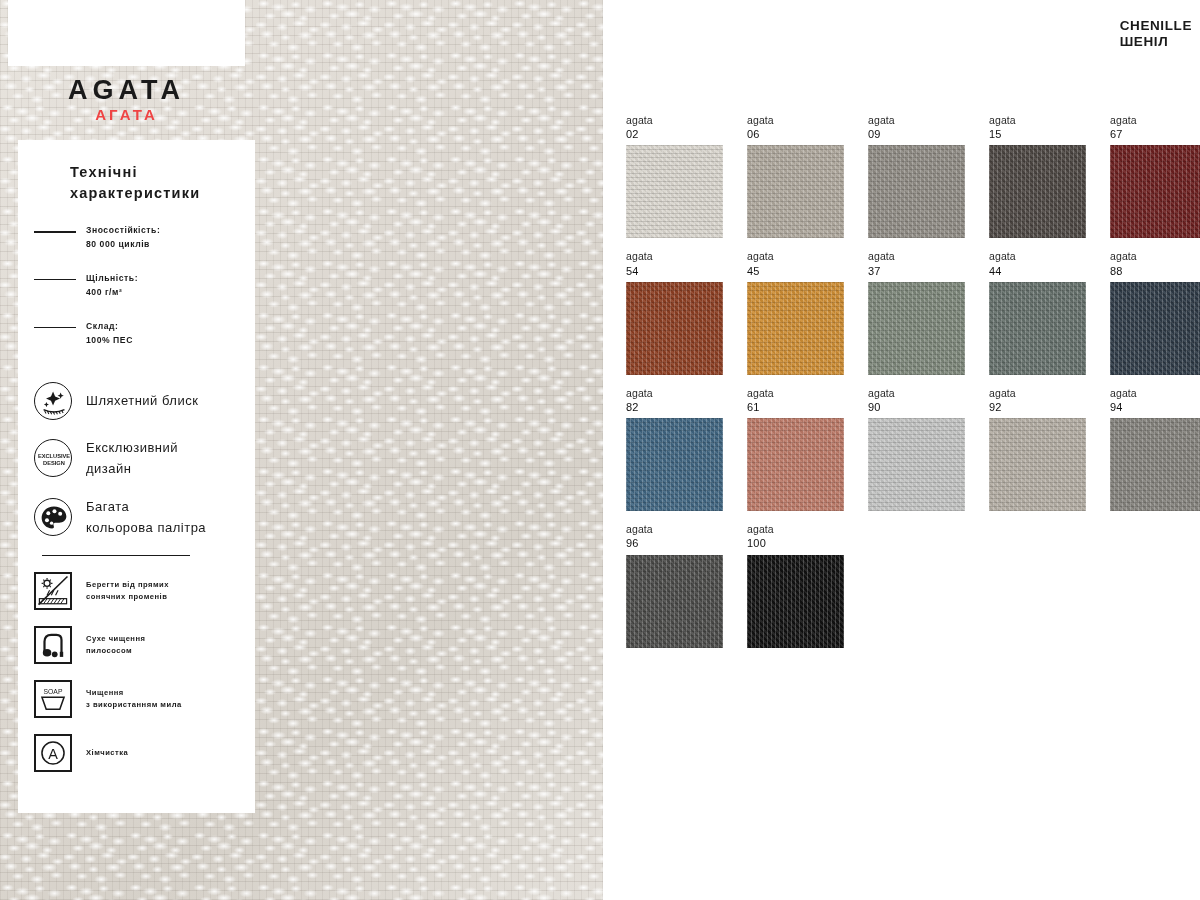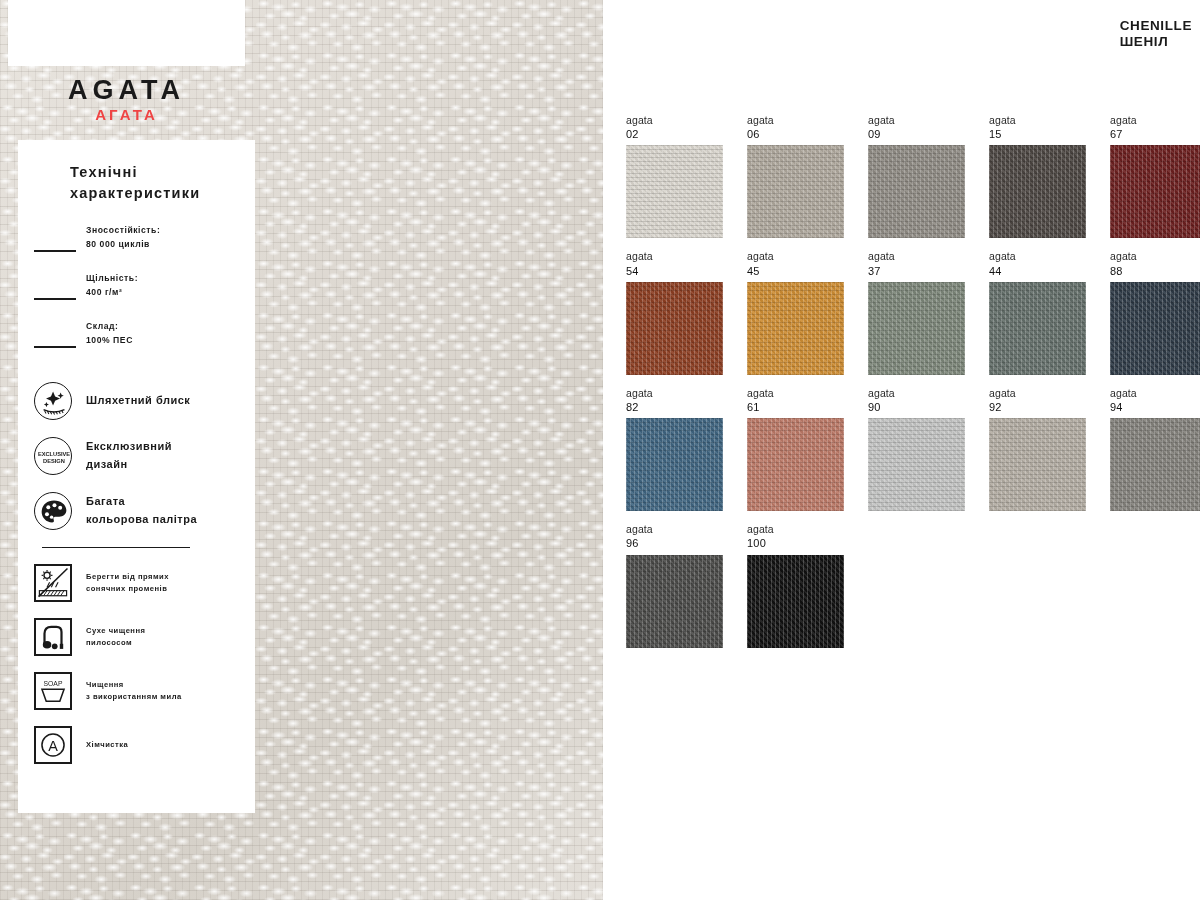--- a/index.html
+++ b/index.html
@@ -75,40 +75,40 @@
   .spec-panel {
     position: absolute; left: 1px; top: 140px; width: 237px; height: 673px;
     background: #ffffff; padding: 22px 16px 0 16px; margin-left: 17px;
   }
   .spec-heading {
     font-size: 14.5px; font-weight: 700; color: #1a1a1a;
     letter-spacing: 1.2px; line-height: 1.45; margin: 0 0 8px 36px;
   }
 
   .spec-list { margin-top: 20px; }
-  .spec-row { display: flex; align-items: flex-end; margin-bottom: 20px; }
+  .spec-row { display: flex; align-items: flex-start; margin-bottom: 20px; }
   .spec-dash {
     width: 42px; height: 1.5px; background: #1a1a1a; margin-top: 7px;
     flex: 0 0 auto;
   }
   .spec-text { margin-left: 10px; }
   .spec-label, .spec-value {
     font-size: 8.6px; font-weight: 700; color: #1a1a1a;
     letter-spacing: .55px; line-height: 1.62;
   }
 
   
   .feature-list { margin-top: 34px; }
   .feature-row { display: flex; align-items: center; margin-bottom: 17px; }
   .feat-icon {
     width: 38px; height: 38px; border: 1.6px solid #1a1a1a; border-radius: 50%;
     flex: 0 0 auto; position: relative; overflow: hidden;
   }
   .feature-label {
-    margin-left: 14px; font-size: 11px; font-weight: 700; color: #1a1a1a;
+    margin-left: 14px; font-size: 13px; font-weight: 400; color: #1a1a1a;
     letter-spacing: .5px; line-height: 1.62;
   }
 
   .divider {
     width: 148px; height: 1.4px; background: #1a1a1a; margin: 14px 0 16px 8px;
   }
 
   
   .care-list { margin-top: 2px; }
   .care-row { display: flex; align-items: center; margin-bottom: 16px; }

